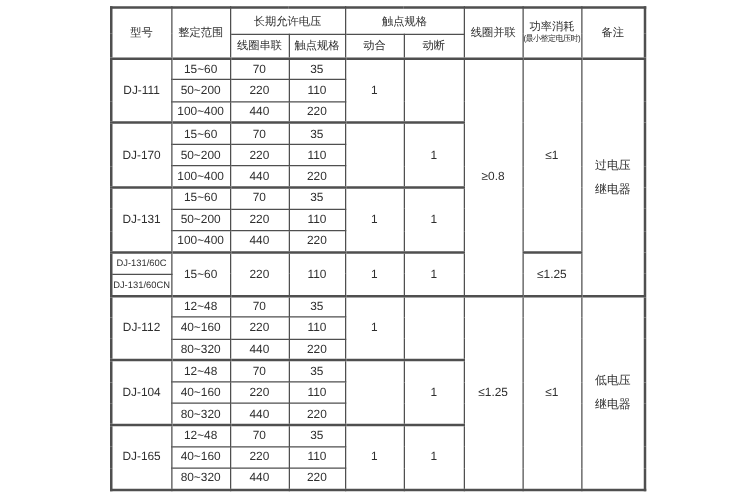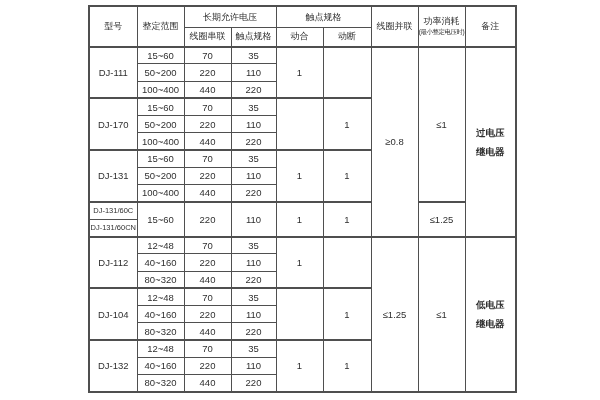--- a/index.html
+++ b/index.html
@@ -32,21 +32,21 @@
     overflow:hidden;
     white-space:nowrap;
   }
   tr.hrow1{height:21px;}
   tr.hrow2{height:19px;}
   tr.dr{height:17px;}
   tr.sep > td{border-top:2px solid var(--line);}
   td.hd{font-size:9px;}
   td.small{font-size:7.5px;}
   .note{font-size:6.5px;line-height:1.4;letter-spacing:-0.5px;}
-  .twoline div{line-height:19px;font-weight:bold;}
+  .twoline div{line-height:19px;}
 </style>
 </head>
 <body>
 
 <table class="spec">
   <colgroup>
     <col style="width:48px">
       <col style="width:47px">
       <col style="width:47px">
     <col style="width:45px">
@@ -191,21 +191,21 @@
     <td>220</td>
     <td>110</td>
   </tr>
   <tr class="dr">
     <td>80~320</td>
     <td>440</td>
     <td>220</td>
   </tr>
 
   <tr class="dr sep">
-    <td rowspan="3">DJ-132</td>
+    <td rowspan="3">DJ-165</td>
     <td>12~48</td>
     <td>70</td>
     <td>35</td>
     <td rowspan="3">1</td>
     <td rowspan="3">1</td>
   </tr>
   <tr class="dr">
     <td>40~160</td>
     <td>220</td>
     <td>110</td>

